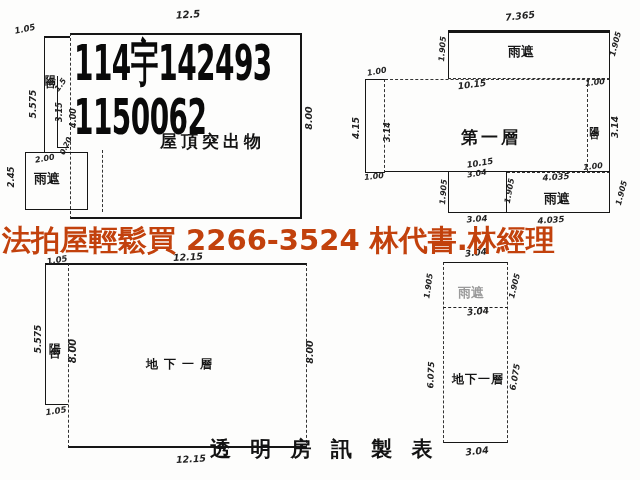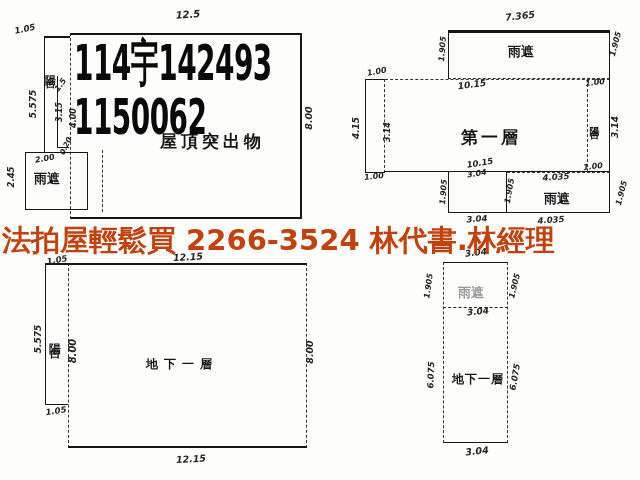--- a/index.html
+++ b/index.html
@@ -144,14 +144,15 @@
       <span class="ann" style="left: 429px; top: 286px; font-size: 8px; transform: translate(-50%, -50%) rotate(-82deg);">1.905</span>
       <span class="ann" style="left: 515px; top: 286px; font-size: 8px; transform: translate(-50%, -50%) rotate(-76deg);">1.905</span>
       <span class="ann" style="left: 478px; top: 312px; font-size: 9px; transform: translate(-50%, -50%) rotate(-5deg);">3.04</span>
       <span class="ann" style="left: 431px; top: 375px; font-size: 8.5px; transform: translate(-50%, -50%) rotate(-88deg);">6.075</span>
       <span class="ann" style="left: 515px; top: 377px; font-size: 8.5px; transform: translate(-50%, -50%) rotate(-80deg);">6.075</span>
       <span class="ann" style="left: 477px; top: 451px; font-size: 9.5px; transform: translate(-50%, -50%) rotate(-6deg);">3.04</span>
     </div>
 
   <div class="ad" style="color: #c2410c;">法拍屋輕鬆買  2266-3524  林代書.林經理</div>
 
+  <div class="credit">透 明 房 訊 製 表</div>
 
 </div>
 
 </body></html>

